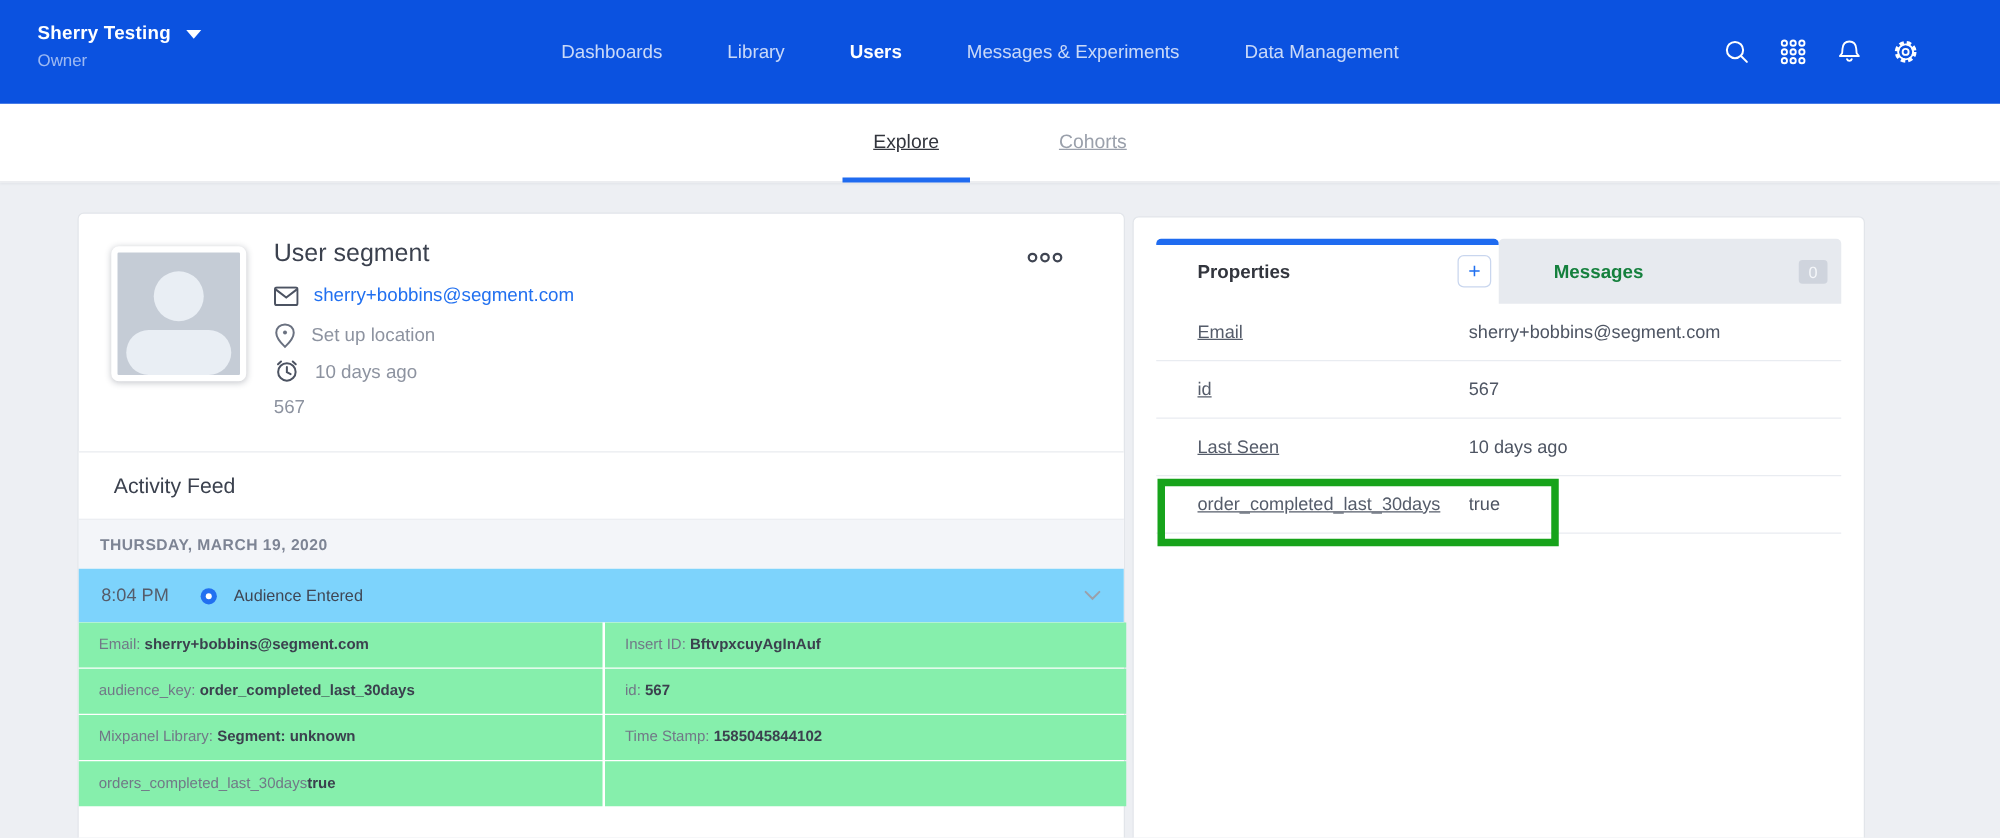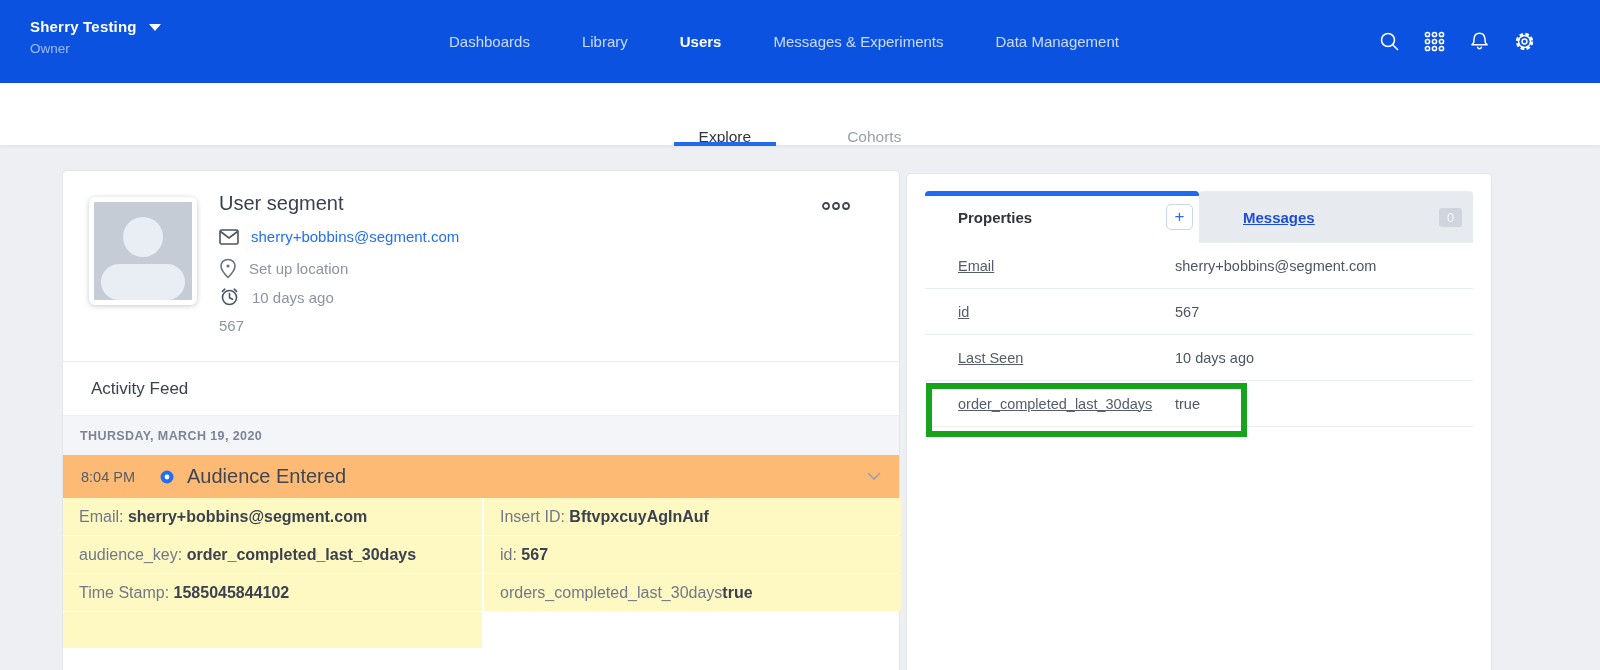--- a/index.html
+++ b/index.html
@@ -29,21 +29,21 @@
   .topbar-icons { position:absolute; right:64px; top:0; height:83px; display:flex; align-items:center; gap:22px; }
   .tico { width:23px; height:23px; cursor:pointer; display:block; }
 
   
   .subtabbar {
     position:absolute; left:0; top:83px; width:1600px; height:63px;
     background:#fff; border-bottom:1px solid #e6e8ec;
     display:flex; align-items:center; justify-content:center; gap:46px;
     box-shadow:0 1px 2px rgba(40,50,70,.06);
   }
-  .subtab { position:relative; height:63px; display:flex; align-items:flex-end; padding:0 25px; font-size:15.5px; color:#9aa0ab; cursor:pointer; }
+  .subtab { position:relative; height:63px; display:flex; align-items:center; padding:0 25px; font-size:15.5px; color:#9aa0ab; cursor:pointer;text-decoration:underline; }
   .subtab.active { color:#32353d; }
   .subtab.active .underline { position:absolute; left:0; right:0; bottom:0; height:4px; background:#1f6bf0; }
 
   
   .card { background:#fff; border:1px solid #e2e5ea; border-radius:5px; position:absolute; }
   .left-card  { left:62px;  top:170px; width:838px; height:560px; }
   .right-card { left:906px; top:173px; width:586px; height:560px; }
 
   
   .profile-head { position:relative; height:190px; }
@@ -62,38 +62,38 @@
   .p-row.seen  { top:116px; }
   .p-id { position:absolute; left:156px; top:146px; font-size:15px; color:#8d93a0; }
   .link { color:#2170f0; cursor:pointer; text-decoration:none; }
   .muted { color:#8d93a0; }
   .more-menu { position:absolute; right:48px; top:30px; cursor:pointer; display:flex; gap:3px; }
 
   
   .af-title { border-top:1px solid #e9ecf0; padding:17px 28px 16px; font-size:17px; color:#3b414e; background:#fff; }
   .af-date { background:#f3f5f9; height:40px; display:flex; align-items:center; padding-left:17px;
              font-size:12.5px; font-weight:bold; color:#7d8494; letter-spacing:.4px; border-top:1px solid #eceef2; }
-  .af-event { height:43px; display:flex; align-items:center; padding:0 18px; background:#fdba74; cursor:pointer; }
+  .af-event { height:43px; display:flex; align-items:center; padding:0 18px; background:#7dd3fc; cursor:pointer; }
   .af-time { font-size:14.5px; color:#555c6a; width:78px; }
-  .af-event-name { font-size:20px; color:#3f4654; margin-left:12px; }
+  .af-event-name { font-size:13px; color:#3f4654; margin-left:12px; }
   .af-chevron { margin-left:auto; }
 
   .detail-grid { display:grid; grid-template-columns:419px 417px; gap:1px 2px; background:#fff; }
-  .dcell { background:#fef9c3; padding:10px 16px 9px; font-size:16px; color:#717887; min-height:36px; }
+  .dcell { background:#86efac; padding:10px 16px 9px; font-size:12px; color:#717887; min-height:36px; }
   .dcell b { color:#3b414e; font-weight:bold; }
 
   
   .rp-inner { padding:17px 18px 0; }
   .rp-tabs { display:flex; height:52px; }
   .rp-tab { flex:1; position:relative; display:flex; align-items:center; border-radius:4px 4px 0 0; cursor:pointer; }
   .rp-tab.active { background:#fff; }
   .rp-tab.active::before { content:""; position:absolute; left:0; right:0; top:0; height:5px; background:#1f6bf0; border-radius:4px 4px 0 0; }
   .rp-tab.inactive { background:#e7eaef; }
   .rp-tab-label { font-size:15px; font-weight:bold; color:#32353d; padding-left:33px; }
-  .rp-tab.inactive .rp-tab-label { color:#1d4ed8; padding-left:44px;text-decoration:underline; }
+  .rp-tab.inactive .rp-tab-label { color:#15803d; padding-left:44px; }
   .add-btn { margin-left:auto; margin-right:6px; width:27px; height:26px; border:1px solid #c9d6ee; border-radius:5px;
              background:#fff; color:#2170f0; font-size:17px; line-height:24px; text-align:center; cursor:pointer; }
   .msg-badge { margin-left:auto; margin-right:11px; min-width:23px; height:19px; background:#cfd4dd; color:#f5f7fa;
                border-radius:3px; font-size:13px; display:flex; align-items:center; justify-content:center; padding:0 4px; }
 
   .rp-row { height:46px; display:flex; align-items:center; border-bottom:1px solid #e9ecf1; font-size:14.5px; }
   .rp-key { width:250px; padding-left:33px; color:#555c6a;text-decoration:underline; }
   .rp-val { color:#4e5563; }
 
   
@@ -217,20 +217,21 @@
     <svg class="af-chevron" width="14" height="9" viewBox="0 0 14 9">
       <path d="M1.5 1.5 7 7l5.5-5.5" fill="none" stroke="#9aa0ab" stroke-width="1.6" stroke-linecap="round"></path>
     </svg>
   </div>
 
   <div class="detail-grid">
     <div class="dcell"><span>Email: </span><b>sherry+bobbins@segment.com</b></div>
     <div class="dcell"><span>Insert ID: </span><b>BftvpxcuyAgInAuf</b></div>
     <div class="dcell"><span>audience_key: </span><b>order_completed_last_30days</b></div>
     <div class="dcell"><span>id: </span><b>567</b></div>
+    <div class="dcell"><span>Mixpanel Library: </span><b>Segment: unknown</b></div>
     <div class="dcell"><span>Time Stamp: </span><b>1585045844102</b></div>
     <div class="dcell"><span>orders_completed_last_30days</span><b>true</b></div>
     <div class="dcell"><span></span><b></b></div>
   </div>
 </section>
 
 <section class="card right-card">
   <div class="rp-inner">
     <div class="rp-tabs">
       <div class="rp-tab active">

